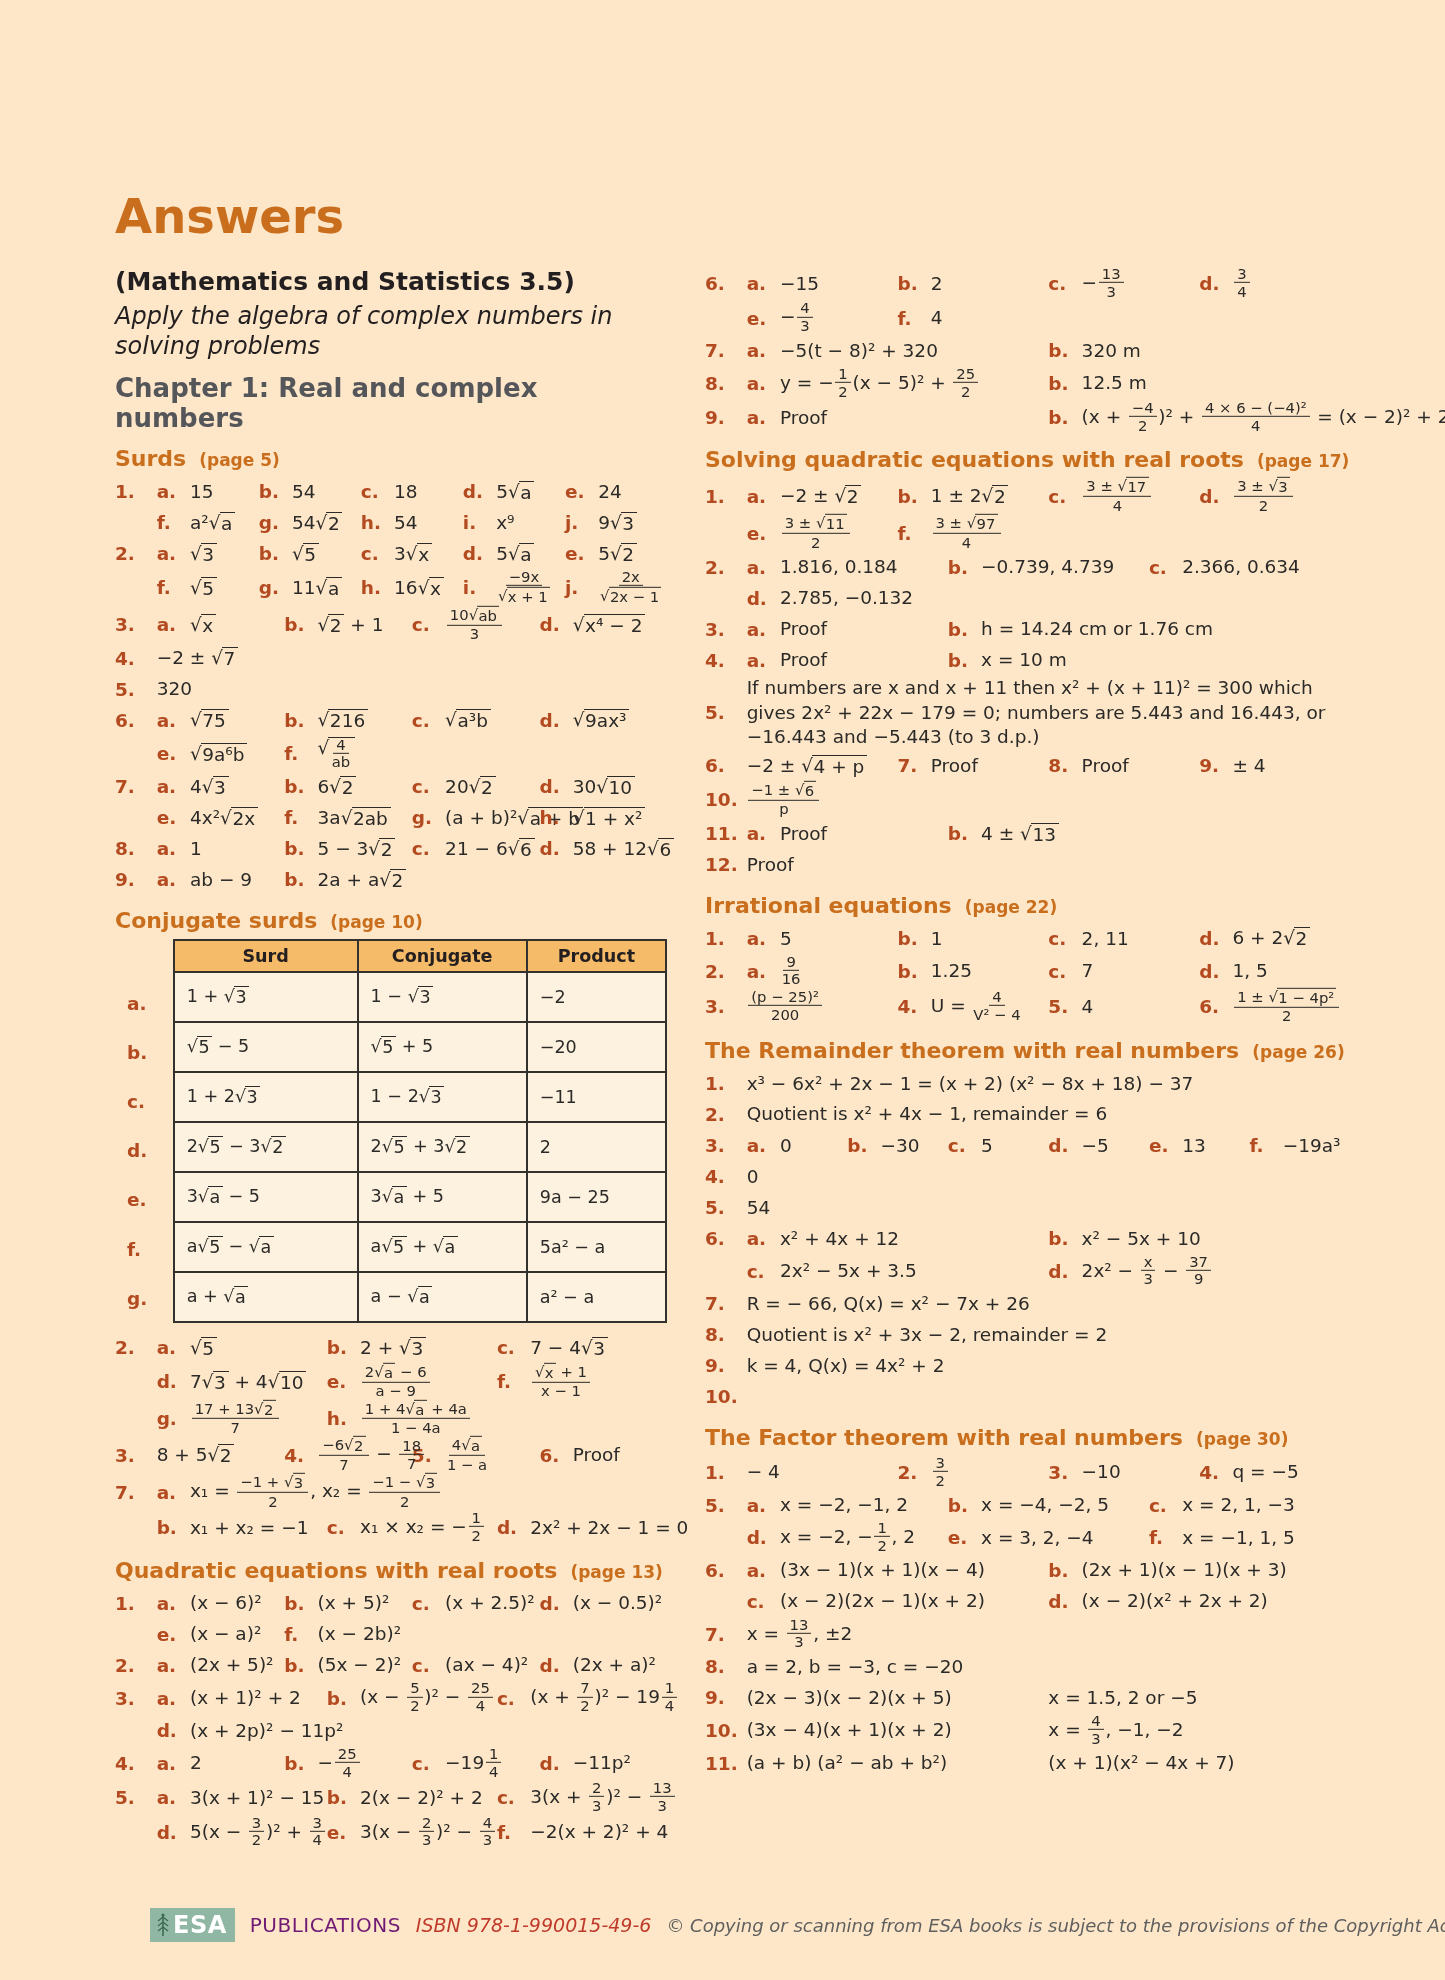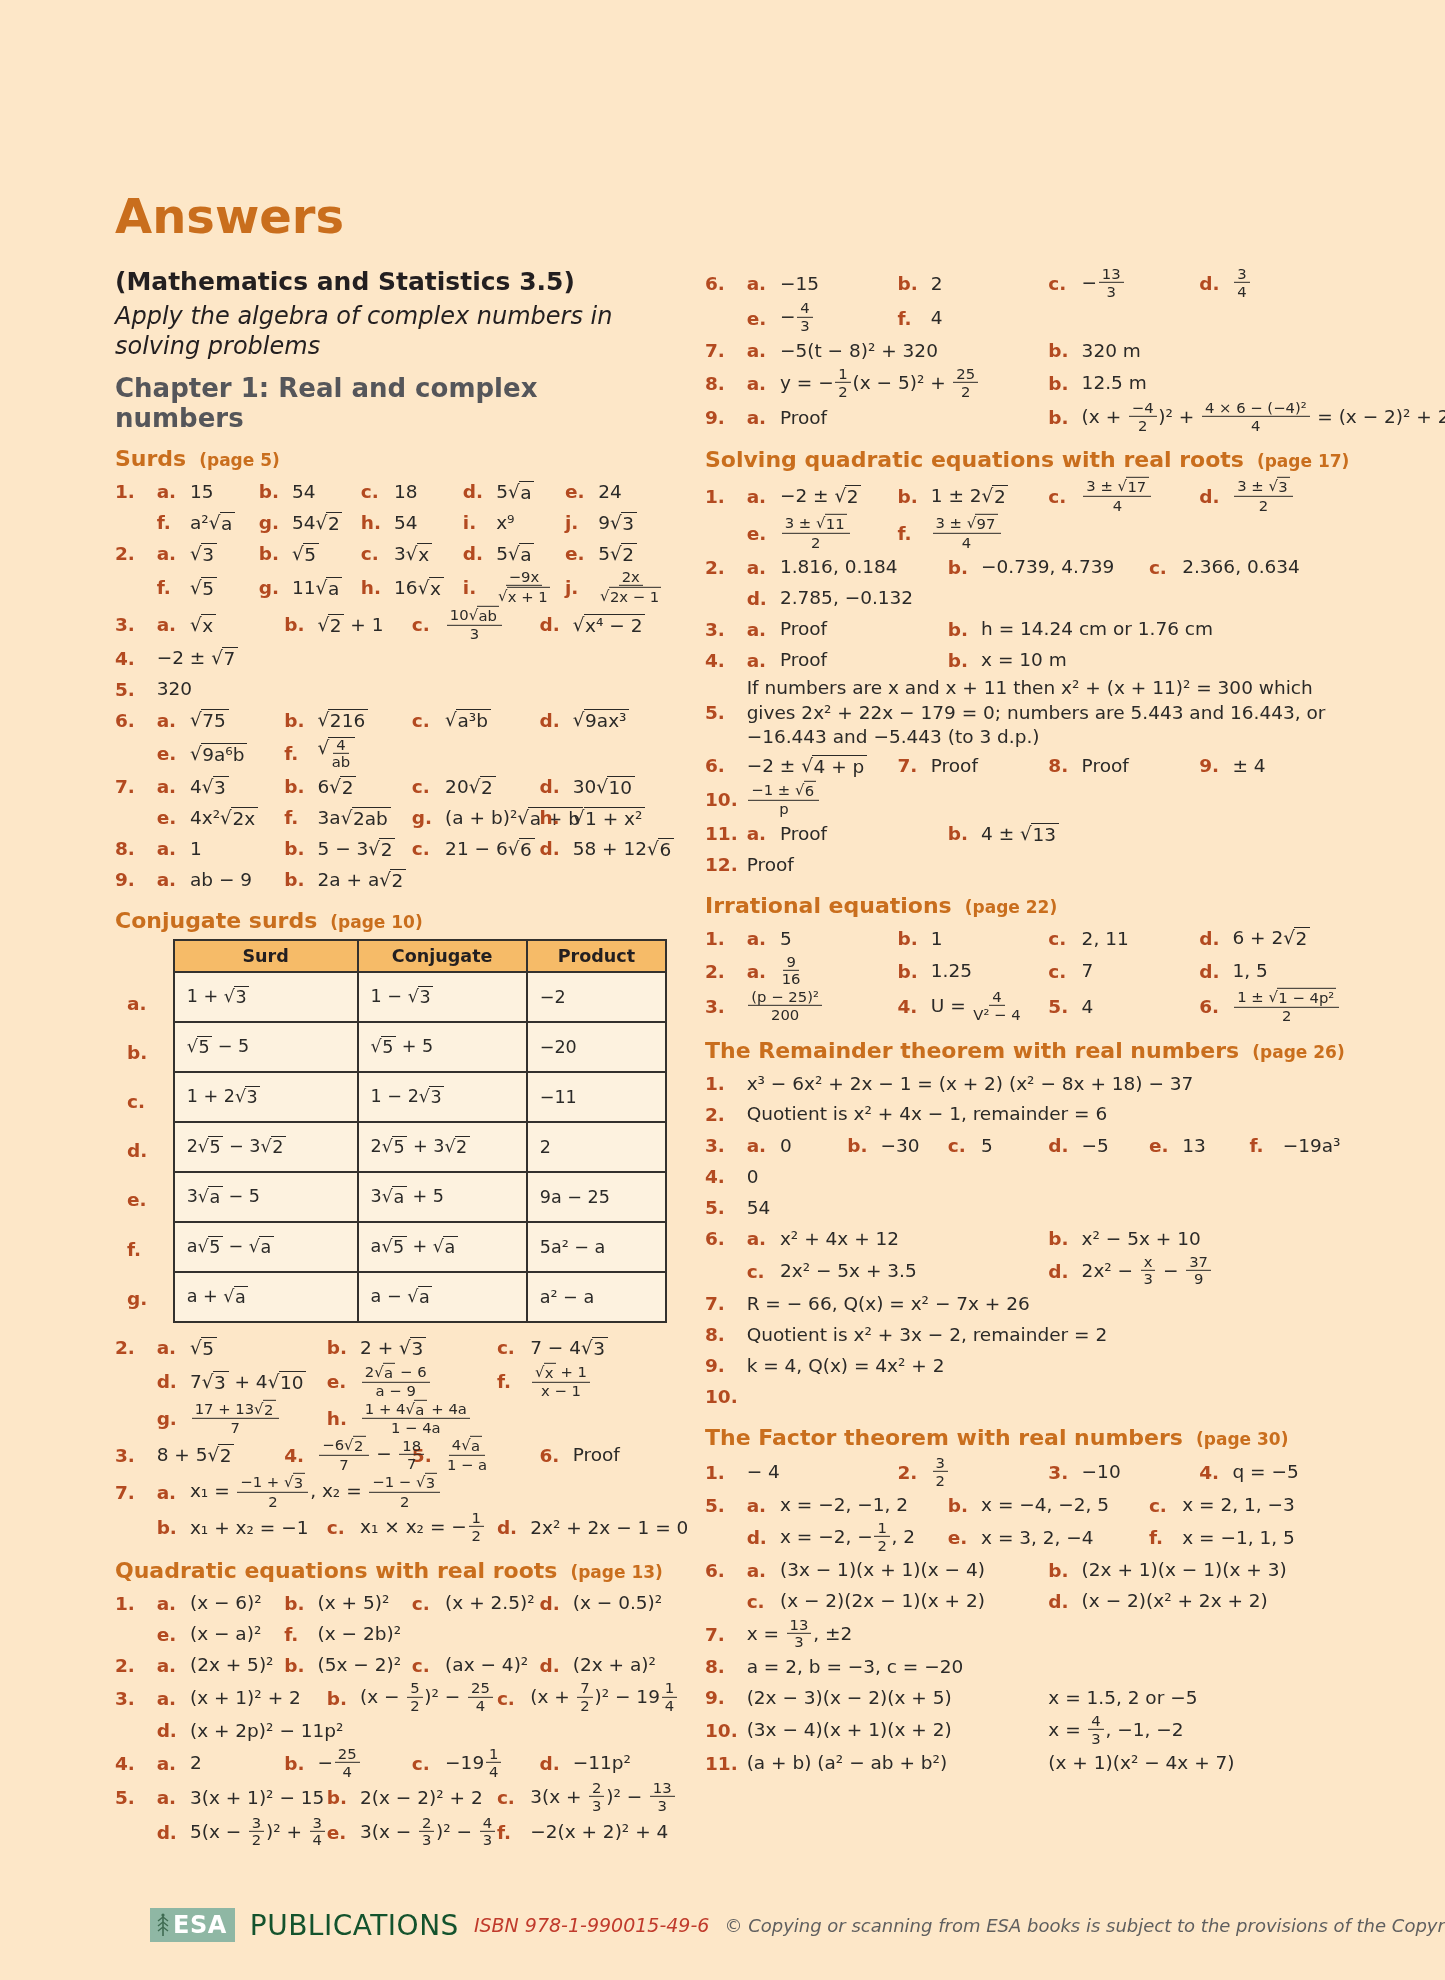--- a/index.html
+++ b/index.html
@@ -47,21 +47,21 @@
   table.ctable{border-collapse:collapse;}
   .ctable th{background:var(--thead);border:2px solid var(--tbord);padding:5px 8px;font-size:0.95em;color:#231f20;}
   .ctable th:nth-child(1){width:168px;}
   .ctable th:nth-child(2){width:152px;}
   .ctable th:nth-child(3){width:122px;}
   .ctable td{background:var(--tcell);border:2px solid var(--tbord);padding:2px 12px;height:44px;font-size:0.95em;}
 
   .footer{position:absolute;left:150px;right:40px;bottom:38px;display:flex;align-items:center;gap:15px;white-space:nowrap;}
   .esa-box{display:inline-flex;align-items:center;background:var(--teal);padding:3px 8px 3px 5px;gap:2px;}
   .esa-txt{color:#ffffff;font-weight:bold;font-size:24px;letter-spacing:0.5px;}
-  .pubs{color:#14532d;font-size:28px;letter-spacing:0.5px;}
+  .pubs{color:#701a75;font-size:20px;letter-spacing:0.5px;}
   .isbn{color:var(--isbn);font-size:19px;font-style:italic;text-align:right;}
   .copy{color:var(--copy);font-size:18px;font-style:italic;}
 </style>
 </head>
 <body>
 
 <div class="page">
   <div class="content">
     <h1 class="title">Answers</h1>
     <div class="cols">

